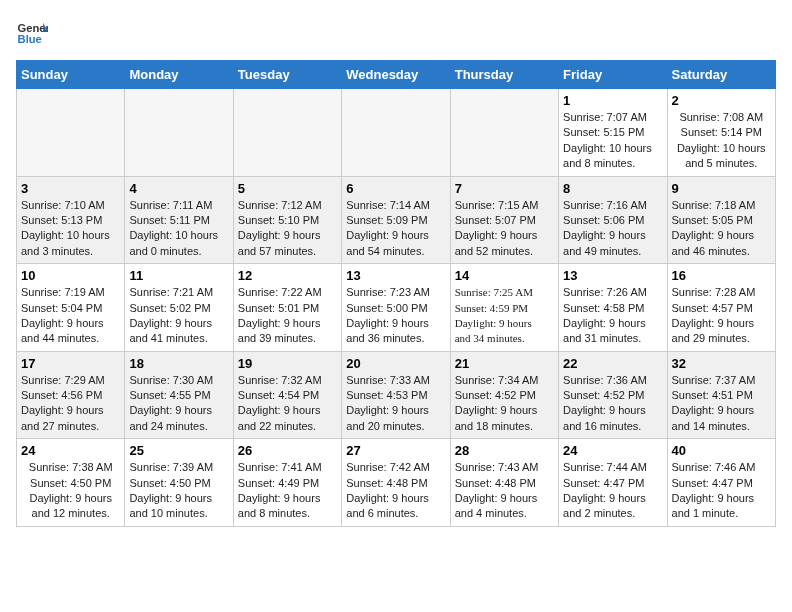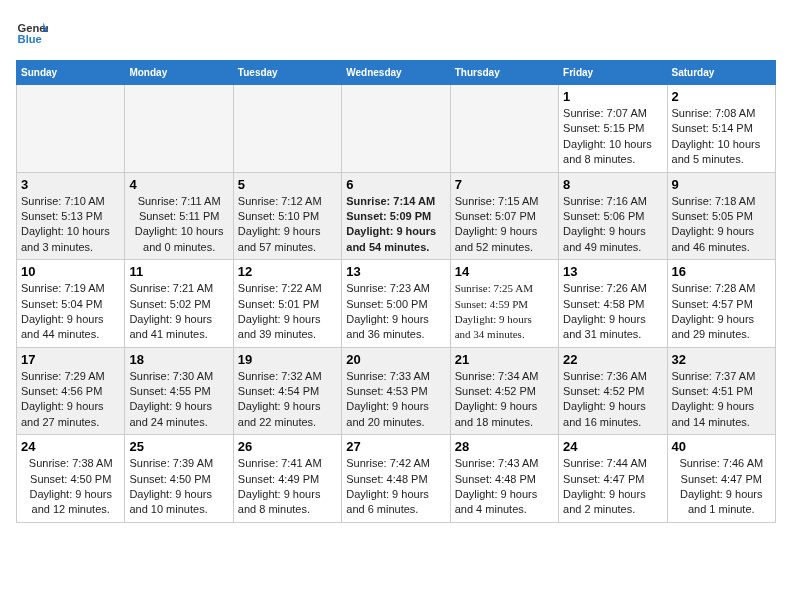--- a/index.html
+++ b/index.html
@@ -40,21 +40,21 @@
     .calendar {
       width: 100%;
       border-collapse: collapse;
       font-size: 11px;
     }
     .calendar th {
       background-color: #2979c8;
       color: #fff;
       padding: 6px 4px;
       text-align: left;
-      font-size: 10px;
+      font-size: 13px;
       font-weight: bold;
       border: 1px solid #2979c8;
     }
     .calendar td {
       border: 1px solid #ccc;
       vertical-align: top;
       padding: 4px;
       width: 108px;
       height: 80px;
       background: #fff;
@@ -119,51 +119,51 @@
         <td class="empty"></td>
         <td>
           <div class="day-number">1</div>
           <div class="day-info" style="white-space: pre-line;">Sunrise: 7:07 AM
 Sunset: 5:15 PM
 Daylight: 10 hours
 and 8 minutes.</div>
         </td>
         <td>
           <div class="day-number">2</div>
-          <div class="day-info" style="white-space: pre-line;">Sunrise: 7:08 AM
+          <div class="day-info" style="white-space: pre-line; text-align: center;">Sunrise: 7:08 AM
 Sunset: 5:14 PM
 Daylight: 10 hours
 and 5 minutes.</div>
         </td>
       </tr>
       <tr>
         <td class="shaded">
           <div class="day-number">3</div>
           <div class="day-info" style="white-space: pre-line;">Sunrise: 7:10 AM
 Sunset: 5:13 PM
 Daylight: 10 hours
 and 3 minutes.</div>
         </td>
         <td class="shaded">
           <div class="day-number">4</div>
-          <div class="day-info" style="white-space: pre-line; text-align: center;">Sunrise: 7:11 AM
+          <div class="day-info" style="white-space: pre-line;">Sunrise: 7:11 AM
 Sunset: 5:11 PM
 Daylight: 10 hours
 and 0 minutes.</div>
         </td>
         <td class="shaded">
           <div class="day-number">5</div>
           <div class="day-info" style="white-space: pre-line;">Sunrise: 7:12 AM
 Sunset: 5:10 PM
 Daylight: 9 hours
 and 57 minutes.</div>
         </td>
         <td class="shaded">
           <div class="day-number">6</div>
-          <div class="day-info" style="white-space: pre-line; font-weight: bold;">Sunrise: 7:14 AM
+          <div class="day-info" style="white-space: pre-line;">Sunrise: 7:14 AM
 Sunset: 5:09 PM
 Daylight: 9 hours
 and 54 minutes.</div>
         </td>
         <td class="shaded">
           <div class="day-number">7</div>
           <div class="day-info" style="white-space: pre-line;">Sunrise: 7:15 AM
 Sunset: 5:07 PM
 Daylight: 9 hours
 and 52 minutes.</div>
@@ -323,20 +323,20 @@
         </td>
         <td>
           <div class="day-number">24</div>
           <div class="day-info" style="white-space: pre-line;">Sunrise: 7:44 AM
 Sunset: 4:47 PM
 Daylight: 9 hours
 and 2 minutes.</div>
         </td>
         <td>
           <div class="day-number">40</div>
-          <div class="day-info" style="white-space: pre-line; text-align: center;">Sunrise: 7:46 AM
+          <div class="day-info" style="white-space: pre-line;">Sunrise: 7:46 AM
 Sunset: 4:47 PM
 Daylight: 9 hours
 and 1 minute.</div>
         </td>
       </tr>
     </tbody>
 </table>
 
 </body></html>

